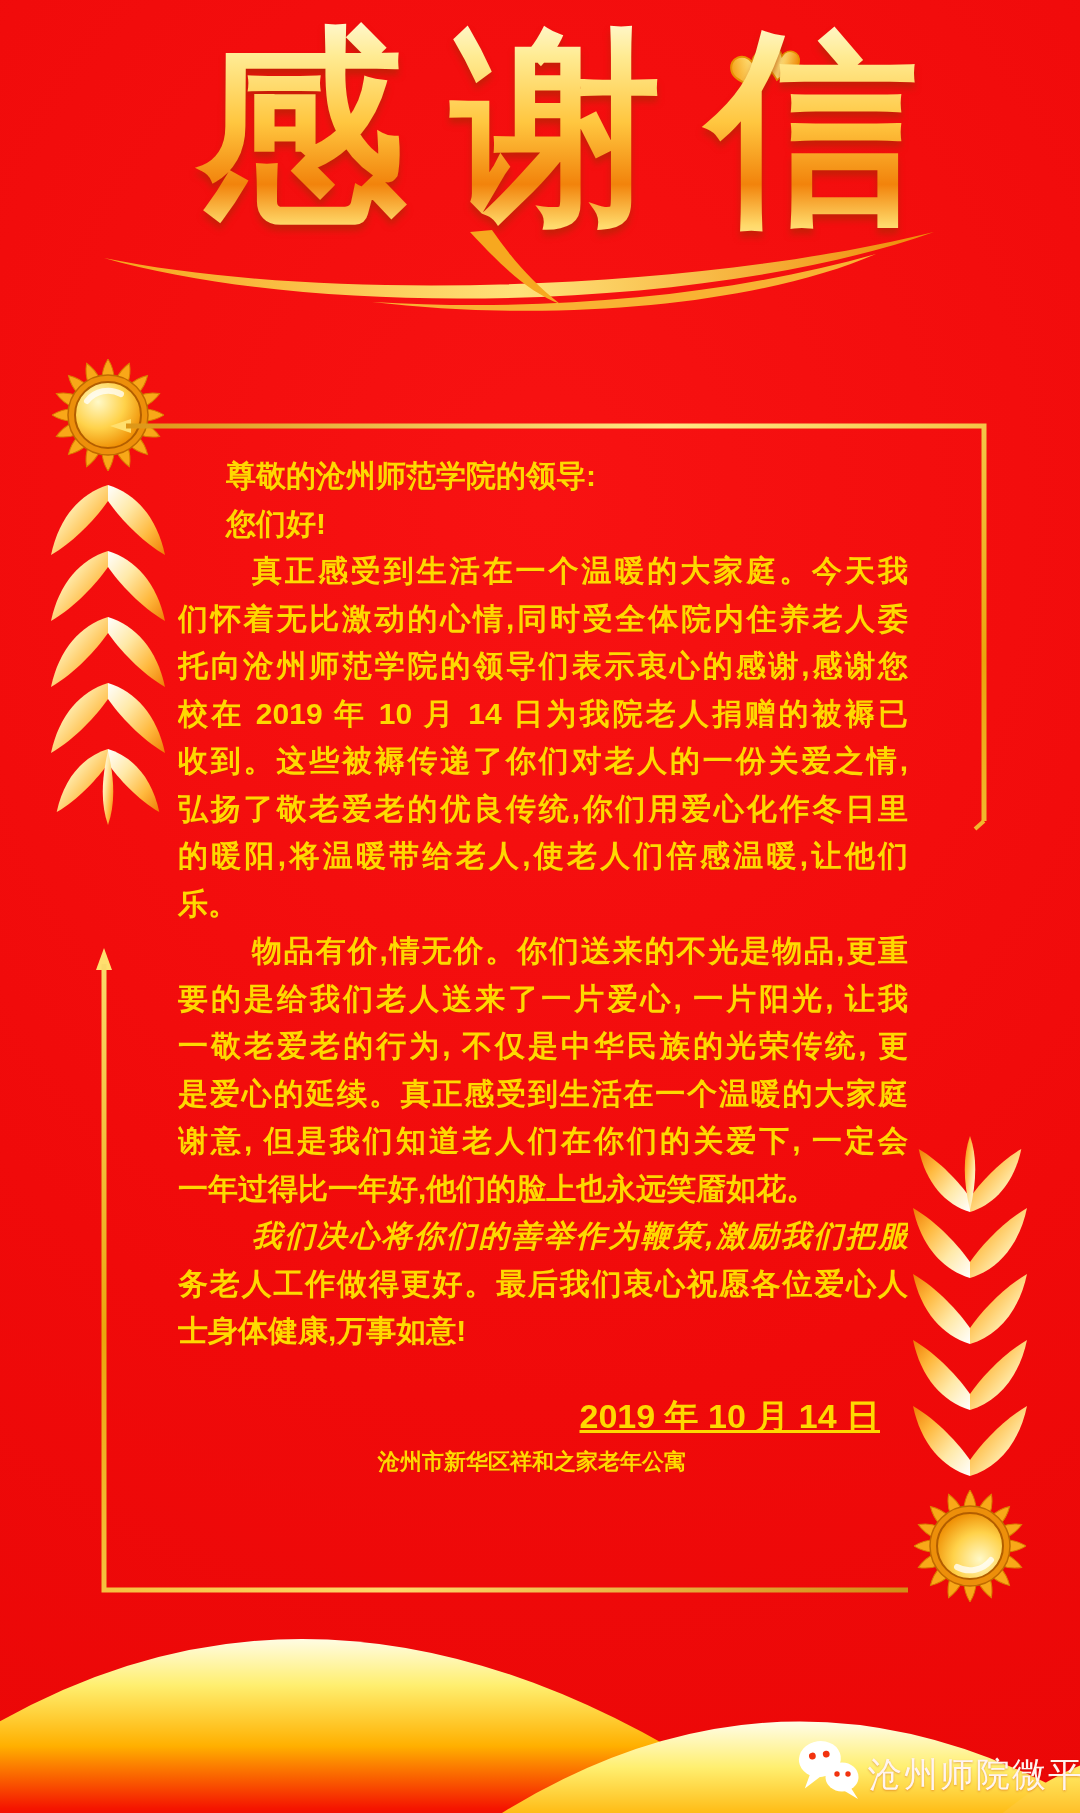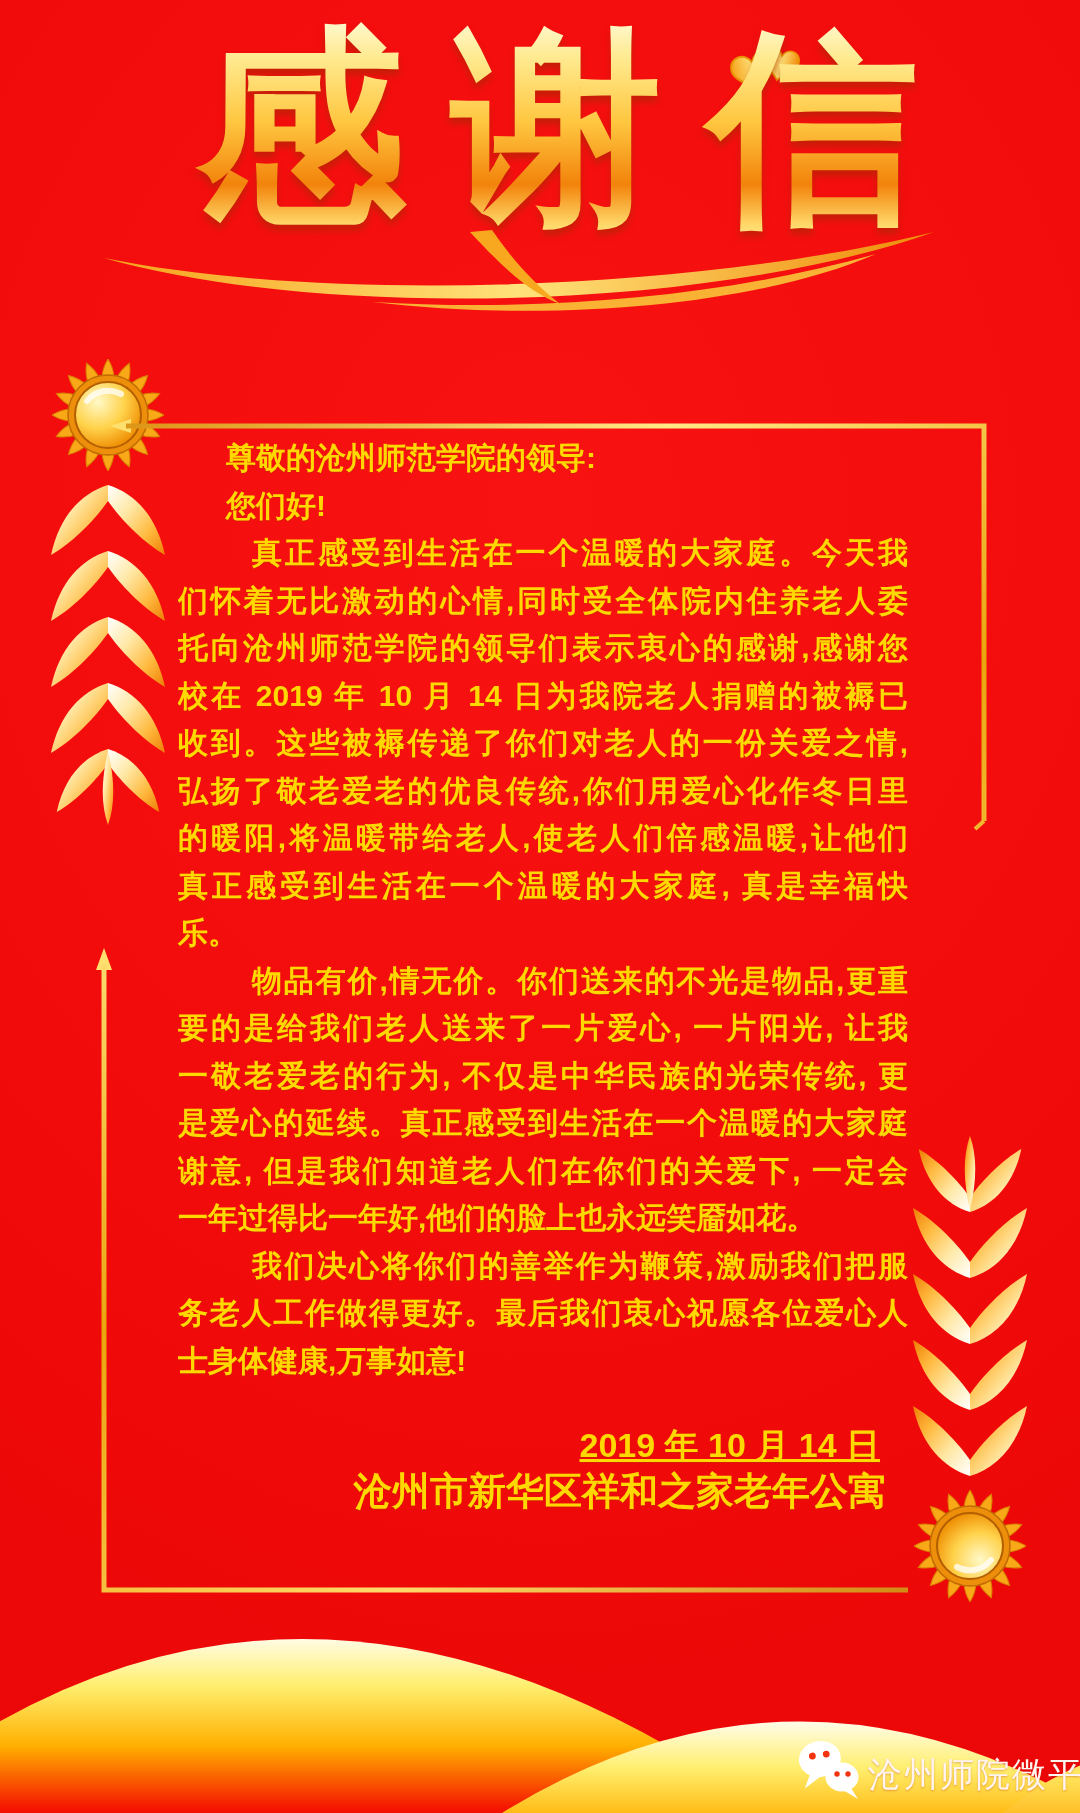--- a/index.html
+++ b/index.html
@@ -15,28 +15,28 @@
     position:absolute;top:0px;left:17px;width:100%;margin:0;
     text-align:center;font-size:210px;line-height:1.22;font-weight:700;
     letter-spacing:46px;text-indent:46px;
     background:linear-gradient(180deg,#fffde9 2%,#ffeb92 22%,#ffc63f 48%,#f2830b 72%,#ffd96a 88%,#fff3b2 100%);
     -webkit-background-clip:text;background-clip:text;color:transparent;
     filter:drop-shadow(0 6px 3px rgba(155,45,0,.5));
     white-space:nowrap;
   }
   
   .body-text{
-    position:absolute;left:178px;top:434px;width:730px;
+    position:absolute;left:178px;top:452px;width:730px;
     color:#ffd800;font-size:30px;font-weight:700;
     text-shadow:0 1px 0 rgba(170,60,0,.35);
   }
   .bline{height:47.5px;line-height:47.5px;white-space:nowrap;}
   .bline.just{white-space:normal;text-align:justify;text-align-last:justify;overflow:hidden;}
   .dateline{margin-top:38px;line-height:46px;font-size:34px;text-align:right;padding-right:28px;white-space:nowrap;text-decoration:underline;}
-  .signline{line-height:46px;font-size:38px;text-align:right;padding-right:22px;white-space:nowrap;}
+  .signline{line-height:46px;font-size:22px;text-align:center;padding-right:22px;white-space:nowrap;}
   
   .platform{
     position:absolute;left:868px;top:1752px;
     color:#fff4f0;font-size:34px;letter-spacing:2px;font-weight:400;
     text-shadow:0 1px 2px rgba(180,40,0,.35);white-space:nowrap;
   }
 </style>
 </head>
 <body>
 
@@ -182,29 +182,28 @@
     <div>
         <div class="bline" style="text-indent: 48px;">尊敬的沧州师范学院的领导:</div>
         <div class="bline" style="text-indent: 48px;">您们好!</div>
         <div class="bline just" style="text-indent: 74px;">真正感受到生活在一个温暖的大家庭。今天我</div>
         <div class="bline just">们怀着无比激动的心情,同时受全体院内住养老人委</div>
         <div class="bline just">托向沧州师范学院的领导们表示衷心的感谢,感谢您</div>
         <div class="bline just">校在 2019 年 10 月 14 日为我院老人捐赠的被褥已</div>
         <div class="bline just">收到。这些被褥传递了你们对老人的一份关爱之情,</div>
         <div class="bline just">弘扬了敬老爱老的优良传统,你们用爱心化作冬日里</div>
         <div class="bline just">的暖阳,将温暖带给老人,使老人们倍感温暖,让他们</div>
-        <div class="bline just">真正感受到生活在一个温暖的大家庭, 真是幸福快</div>
         <div class="bline">乐。</div>
         <div class="bline just" style="text-indent: 74px;">物品有价,情无价。你们送来的不光是物品,更重</div>
         <div class="bline just">要的是给我们老人送来了一片爱心, 一片阳光, 让我</div>
         <div class="bline just">一敬老爱老的行为, 不仅是中华民族的光荣传统, 更</div>
         <div class="bline just">是爱心的延续。真正感受到生活在一个温暖的大家庭</div>
         <div class="bline just">谢意, 但是我们知道老人们在你们的关爱下, 一定会</div>
         <div class="bline">一年过得比一年好,他们的脸上也永远笑靥如花。</div>
-        <div class="bline just" style="text-indent: 74px;">我们决心将你们的善举作为鞭策,激励我们把服</div>
+        <div class="bline just" style="text-indent: 74px; font-style: italic;">我们决心将你们的善举作为鞭策,激励我们把服</div>
         <div class="bline just">务老人工作做得更好。最后我们衷心祝愿各位爱心人</div>
         <div class="bline">士身体健康,万事如意!</div>
       </div>
     <div class="dateline">2019 年 10 月 14 日</div>
     <div class="signline">沧州市新华区祥和之家老年公寓</div>
   </div>
 
   <svg class="abs" style="left:796px;top:1738px;" width="68" height="64" viewBox="0 0 68 64">
     <g transform="rotate(-8 24 22)">
       <ellipse cx="24" cy="21" rx="21" ry="18" fill="#fff"></ellipse>

